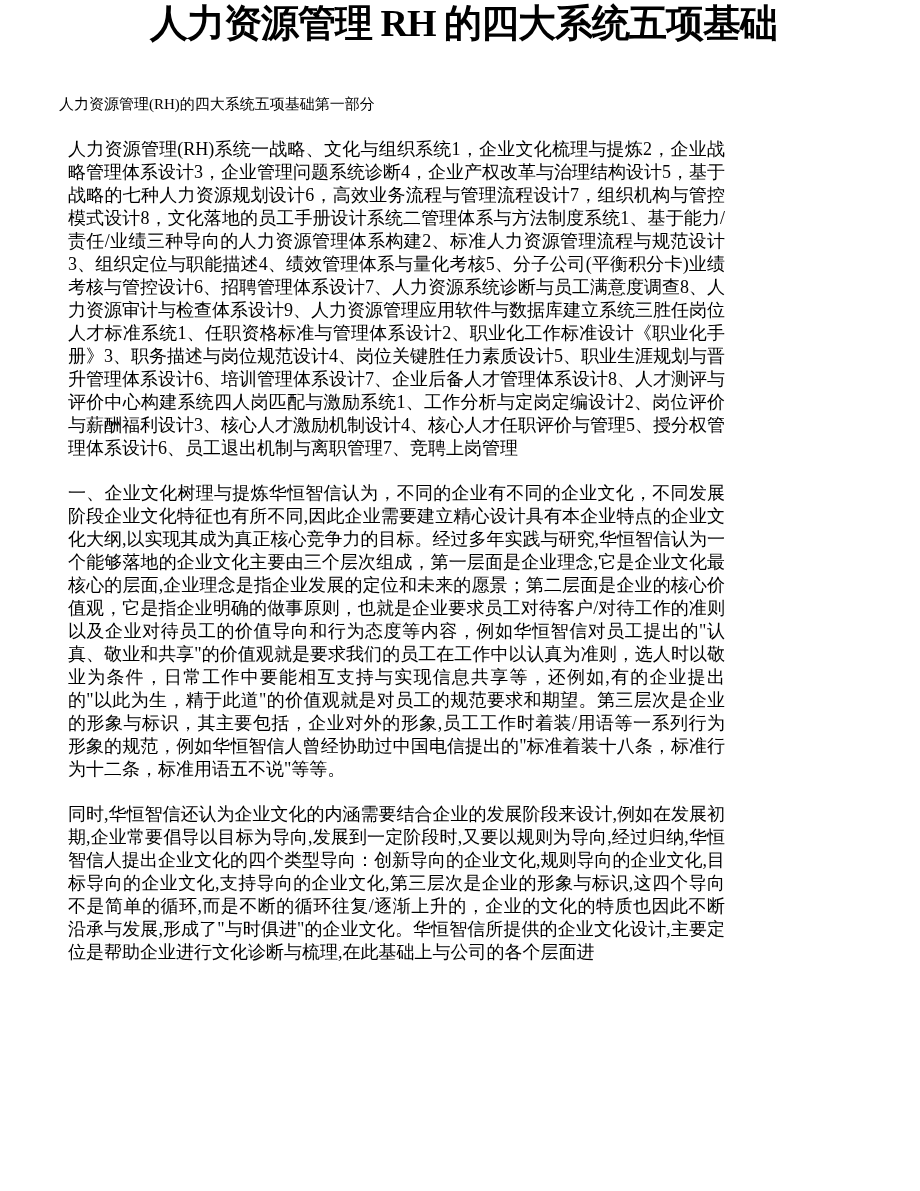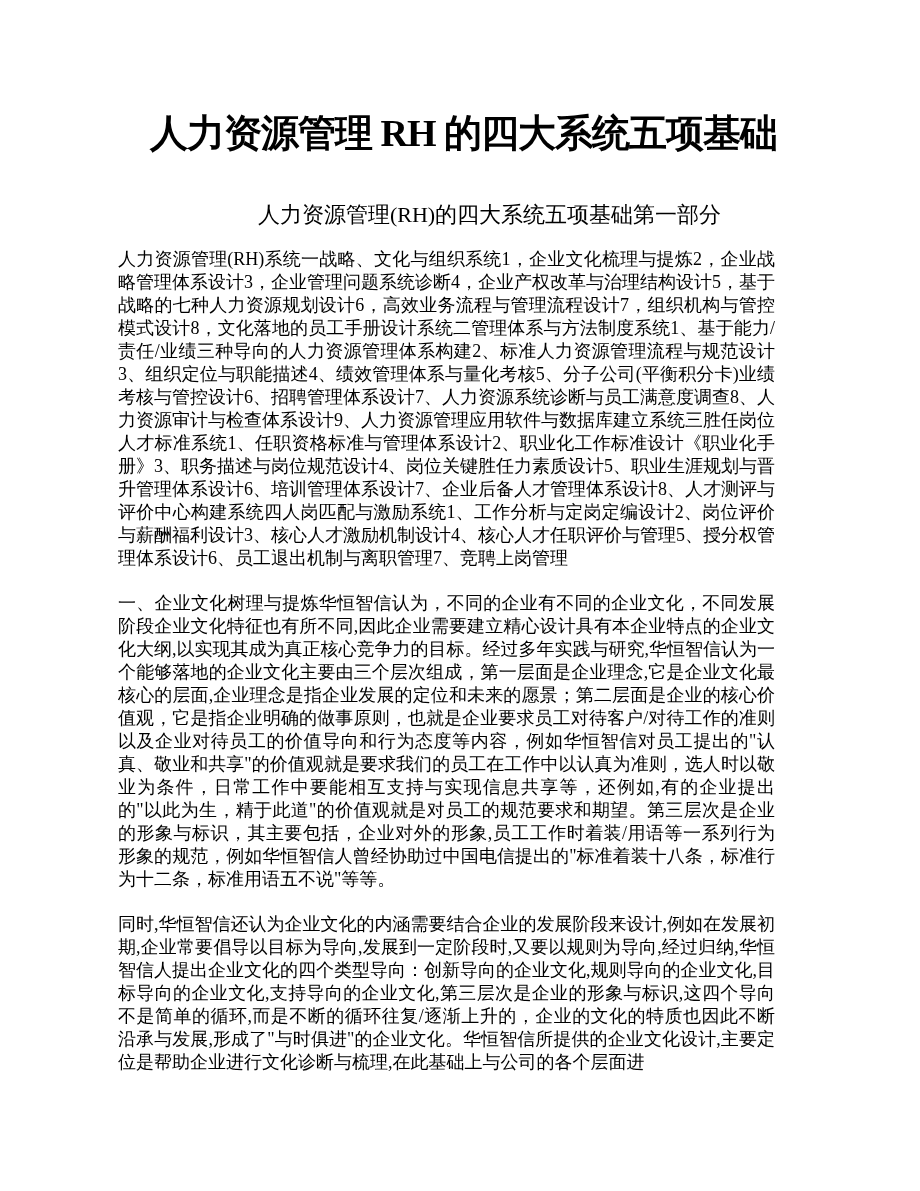--- a/index.html
+++ b/index.html
@@ -8,40 +8,38 @@
     background: #ffffff;
   }
   .page {
     position: relative;
     width: 920px;
     height: 1191px;
     background: #ffffff;
     color: #000000;
     overflow: hidden;
     box-sizing: border-box;
-    padding-top: 110px;
     font-family: "Liberation Serif", "DejaVu Serif", serif;
   }
   .doc-title {
     margin: 0 0 0 150px;
     font-size: 38px;
     font-weight: bold;
     line-height: 46px;
     letter-spacing: -1px;
     white-space: nowrap;
   }
   .doc-subtitle {
     margin: 47px 0 0 59px;
-    font-size: 22px;
+    font-size: 15px;
     line-height: 23px;
-    text-align: center;
   }
   .doc-body {
     width: 657px;
-    margin-left: 118px;
+    margin-left: 68px;
     font-size: 18px;
     line-height: 23px;
     text-align: justify;
   }
   .doc-para {
     margin: 22px 0 0 0;
   }
 </style>
 </head>
 <body>

